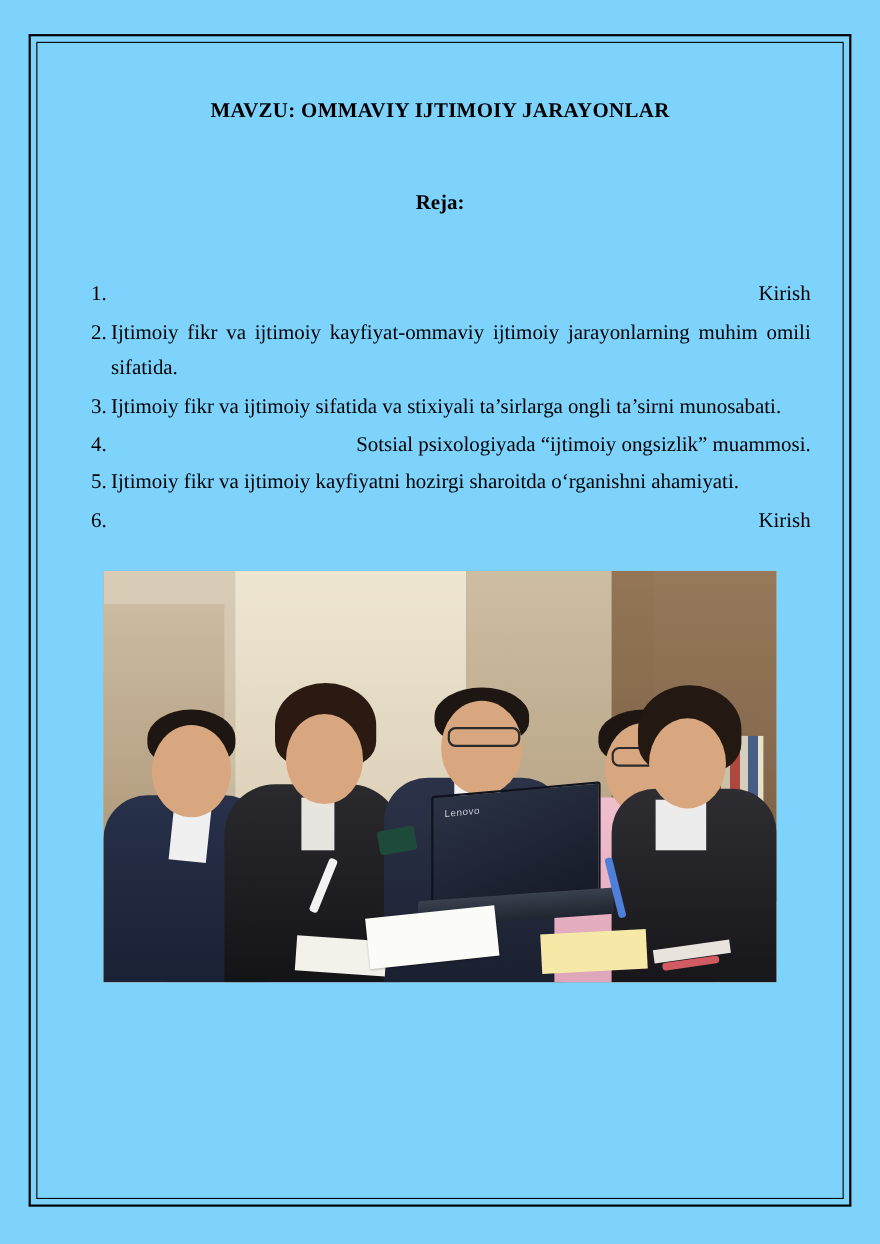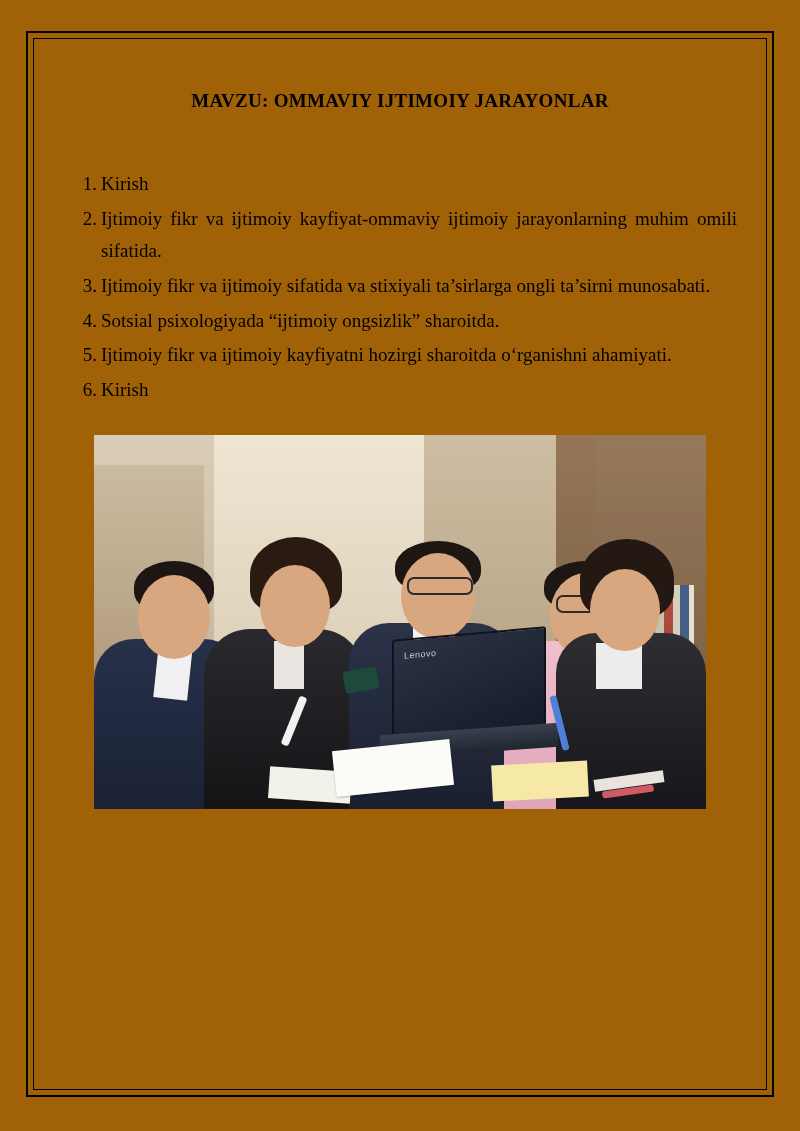--- a/index.html
+++ b/index.html
@@ -11,21 +11,21 @@
     width: 800px;
     height: 1131px;
     font-family: "Liberation Serif", serif;
     color: #000000;
     overflow: hidden;
   }
   .page {
     position: relative;
     width: 800px;
     height: 1131px;
-    background: #a16207;
+    background: #7dd3fc;
     box-sizing: border-box;
   }
   
   .border-outer {
     position: absolute;
     left: 26px;
     top: 31px;
     right: 26px;
     bottom: 34px;
     border: 2px solid #000000;
@@ -83,21 +83,21 @@
     left: 10px;
     top: 0;
     width: 24px;
     text-align: right;
   }
   ol.plan-list > li .txt {
     display: block;
   }
   
   ol.plan-list > li.single .txt {
-    text-align: left;
+    text-align: right;
   }
   .figure {
     margin-top: 28px;
     display: flex;
     justify-content: center;
   }
   .photo {
     position: relative;
     width: 612px;
     height: 374px;
@@ -214,37 +214,38 @@
 <body>
 
 <div class="page">
   <div class="border-outer"></div>
   <div class="border-inner"></div>
 
   <div class="content">
 
     <h1 class="doc-title">MAVZU: OMMAVIY IJTIMOIY JARAYONLAR</h1>
 
+    <h2 class="plan-heading">Reja:</h2>
 
     <ol class="plan-list">
       <li class="single">
         <span class="num">1.</span>
         <span class="txt">Kirish</span>
       </li>
       <li>
         <span class="num">2.</span>
         <span class="txt">Ijtimoiy fikr va ijtimoiy kayfiyat-ommaviy ijtimoiy jarayonlarning muhim omili  sifatida.</span>
       </li>
       <li>
         <span class="num">3.</span>
         <span class="txt">Ijtimoiy fikr va ijtimoiy sifatida va stixiyali ta’sirlarga ongli ta’sirni munosabati.</span>
       </li>
       <li class="single">
         <span class="num">4.</span>
-        <span class="txt">Sotsial psixologiyada “ijtimoiy ongsizlik” sharoitda.</span>
+        <span class="txt">Sotsial psixologiyada “ijtimoiy ongsizlik” muammosi.</span>
       </li>
       <li>
         <span class="num">5.</span>
         <span class="txt">Ijtimoiy fikr va ijtimoiy kayfiyatni hozirgi sharoitda o‘rganishni ahamiyati.</span>
       </li>
       <li class="single">
         <span class="num">6.</span>
         <span class="txt">Kirish</span>
       </li>
     </ol>

